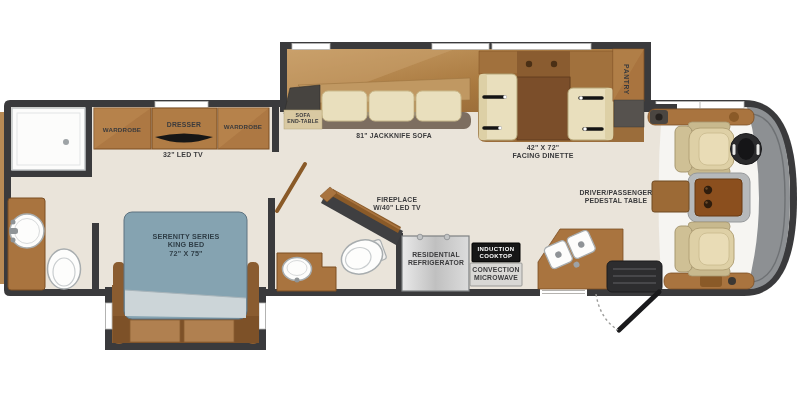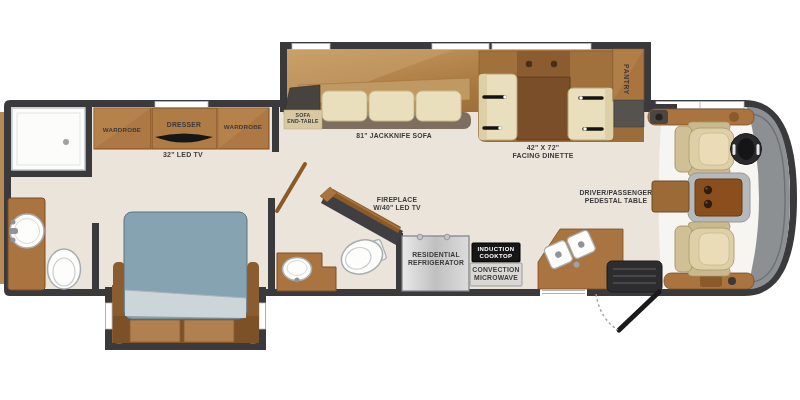--- a/index.html
+++ b/index.html
@@ -283,20 +283,25 @@
 <div class="lbl f68" style="left:334px;top:132px;width:120px;">
   <div>81" JACKKNIFE SOFA</div>
 </div>
 <div class="lbl f70" style="left:498px;top:144px;width:90px;">
   <div>42" X 72"</div>
   <div>FACING DINETTE</div>
 </div>
 <div class="lbl f68 vert" style="left:622px;top:57px;height:44px;">
   <div>PANTRY</div>
 </div>
+<div class="lbl f72 bluetxt" style="left:136px;top:233px;width:100px;">
+  <div>SERENITY SERIES</div>
+  <div>KING BED</div>
+  <div>72" X 75"</div>
+</div>
 <div class="lbl f68" style="left:357px;top:196px;width:80px;">
   <div>FIREPLACE</div>
   <div>W/40" LED TV</div>
 </div>
 <div class="lbl f68" style="left:401px;top:251px;width:70px;">
   <div>RESIDENTIAL</div>
   <div>REFRIGERATOR</div>
 </div>
 <div class="lbl f60 white" style="left:473px;top:246px;width:46px;line-height:1.1;">
   <div>INDUCTION</div>

